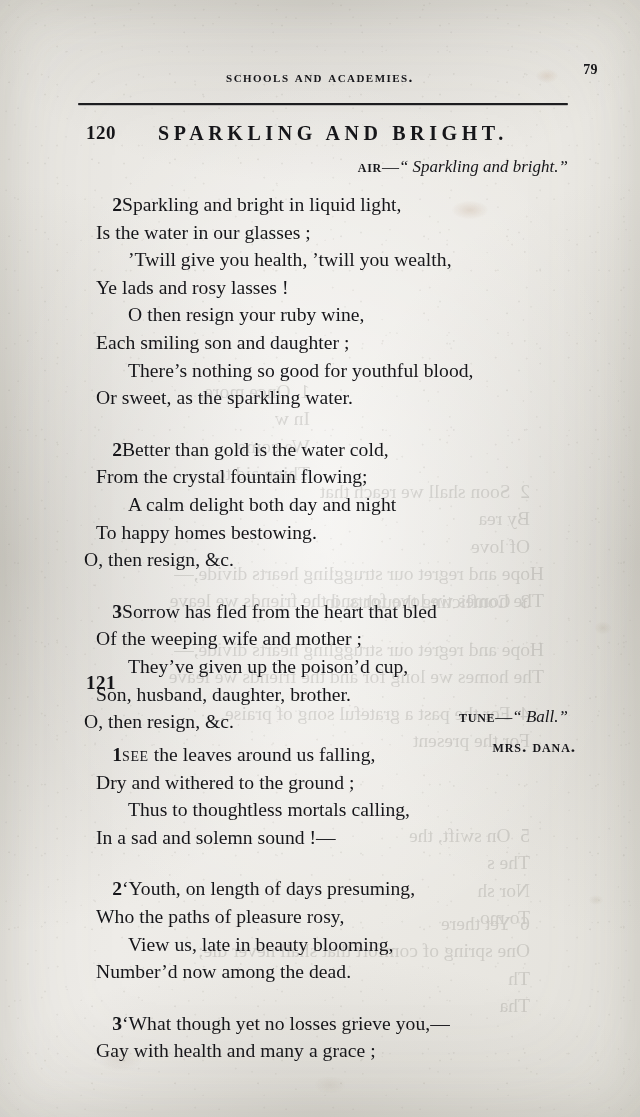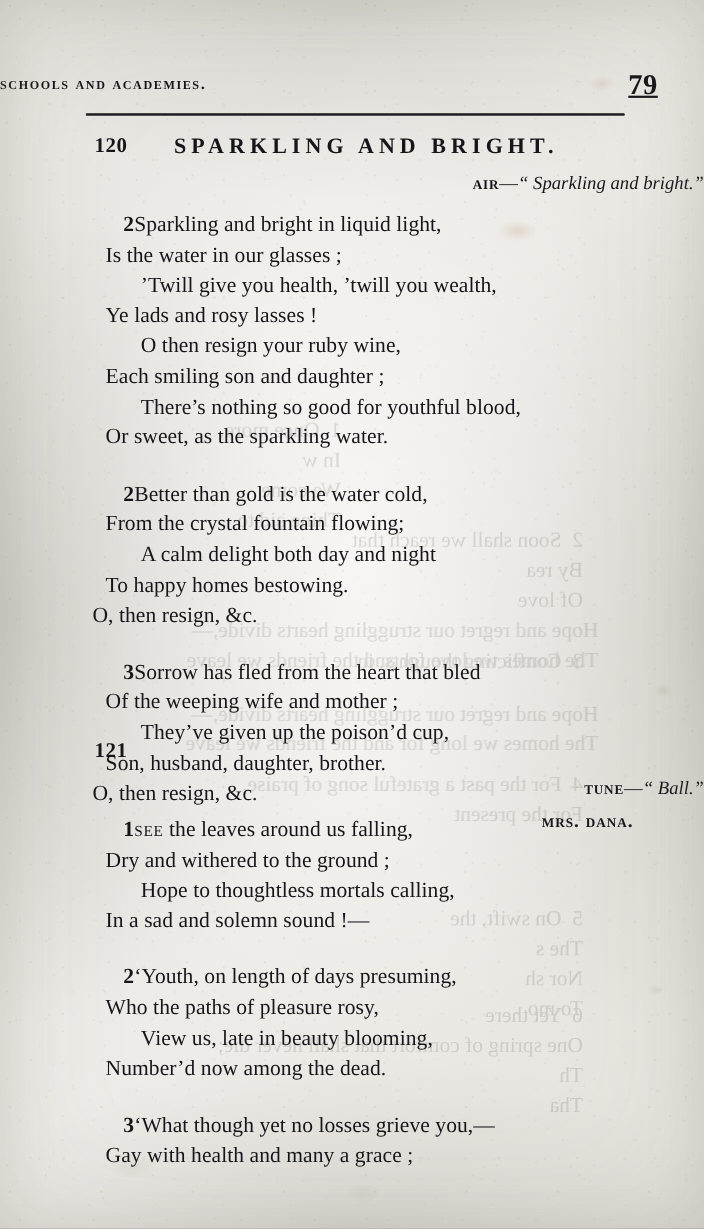--- a/index.html
+++ b/index.html
@@ -90,35 +90,34 @@
   
   .content {
     position: absolute;
     inset: 0;
   }
 
   .running-head {
     position: absolute;
     left: 0; right: 0;
     top: 68px;
-    text-align: left;
+    text-align: center;
     font-size: 15.5px;
     font-weight: bold;
     letter-spacing: 1.45px;
     font-variant: small-caps;
     text-transform: lowercase;
   }
   .folio {
     position: absolute;
     right: 42px;
     top: 62px;
-    font-size: 26px;
+    font-size: 14px;
     font-weight: bold;
     letter-spacing: 0.4px;
-    text-decoration: underline;
   }
 
   .rule {
     position: absolute;
     left: 78px;
     top: 103px;
     width: 490px;
     height: 2.4px;
     background: #1d1d20;
     border-radius: 1px;
@@ -146,20 +145,21 @@
     text-align: center;
     font-size: 20px;
     font-weight: bold;
     letter-spacing: 4.6px;
     padding-left: 14px;
   }
   .hymn-title.centered-wide { letter-spacing: 5.2px; }
 
   .tune-line {
     text-align: right;
+    padding-right: 72px;
     font-size: 17px;
     margin-top: 5px;
   }
   .tune-label {
     font-variant: small-caps;
     text-transform: lowercase;
     letter-spacing: 0.7px;
     font-weight: bold;
   }
   .tune-title { font-style: italic; }
@@ -275,21 +275,21 @@
       <div class="hymn-title-row">
         <span class="hymn-num">121</span>
       </div>
       <div class="tune-line">
         <span class="tune-label">TUNE</span><span>—</span><span class="tune-title">“ Ball.”</span>
       </div>
       <div id="h1-stanzas">
           <ul class="stanza" style="margin-top: 14px;">
             <li class="ln-a"><span class="vnum">1</span><span class="smallcap-open">SEE</span> the leaves around us falling,</li>
             <li class="ln-b">Dry and withered to the ground ;</li>
-            <li class="ln-a">Hope to thoughtless mortals calling,</li>
+            <li class="ln-a">Thus to thoughtless mortals calling,</li>
             <li class="ln-b">In a sad and solemn sound !—</li>
           </ul>
           <ul class="stanza" style="margin-top: 24px;">
             <li class="ln-a"><span class="vnum">2</span>‘Youth, on length of days presuming,</li>
             <li class="ln-b">Who the paths of pleasure rosy,</li>
             <li class="ln-a">View us, late in beauty blooming,</li>
             <li class="ln-b">Number’d now among the dead.</li>
           </ul>
           <ul class="stanza" style="margin-top: 24px;">
             <li class="ln-a"><span class="vnum">3</span>‘What though yet no losses grieve you,—</li>

